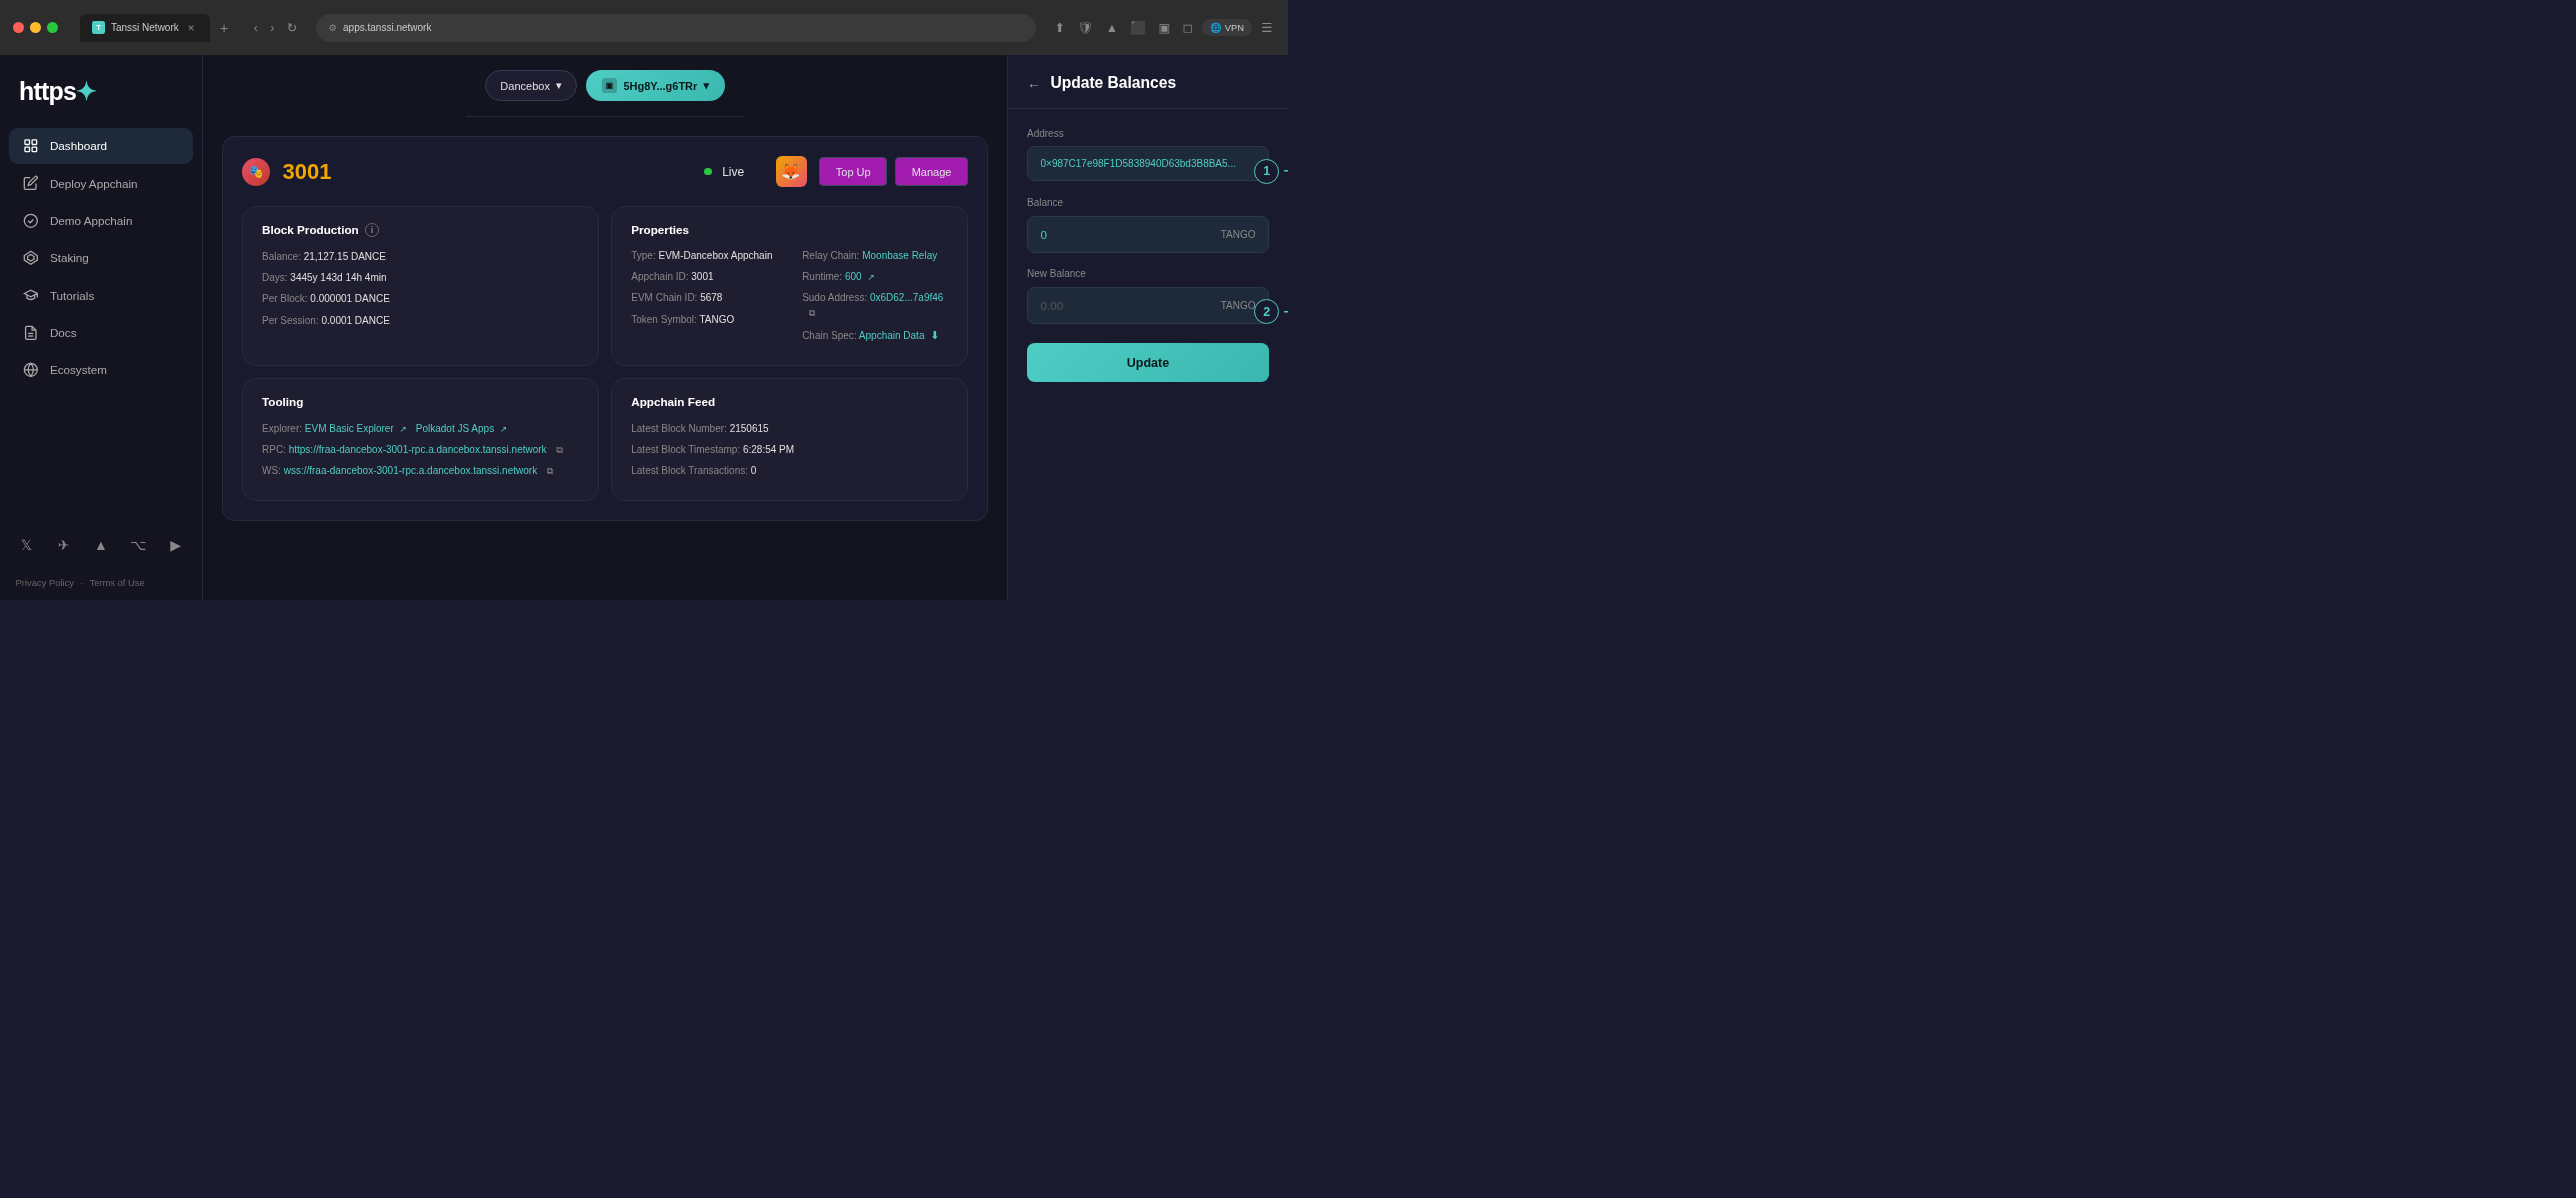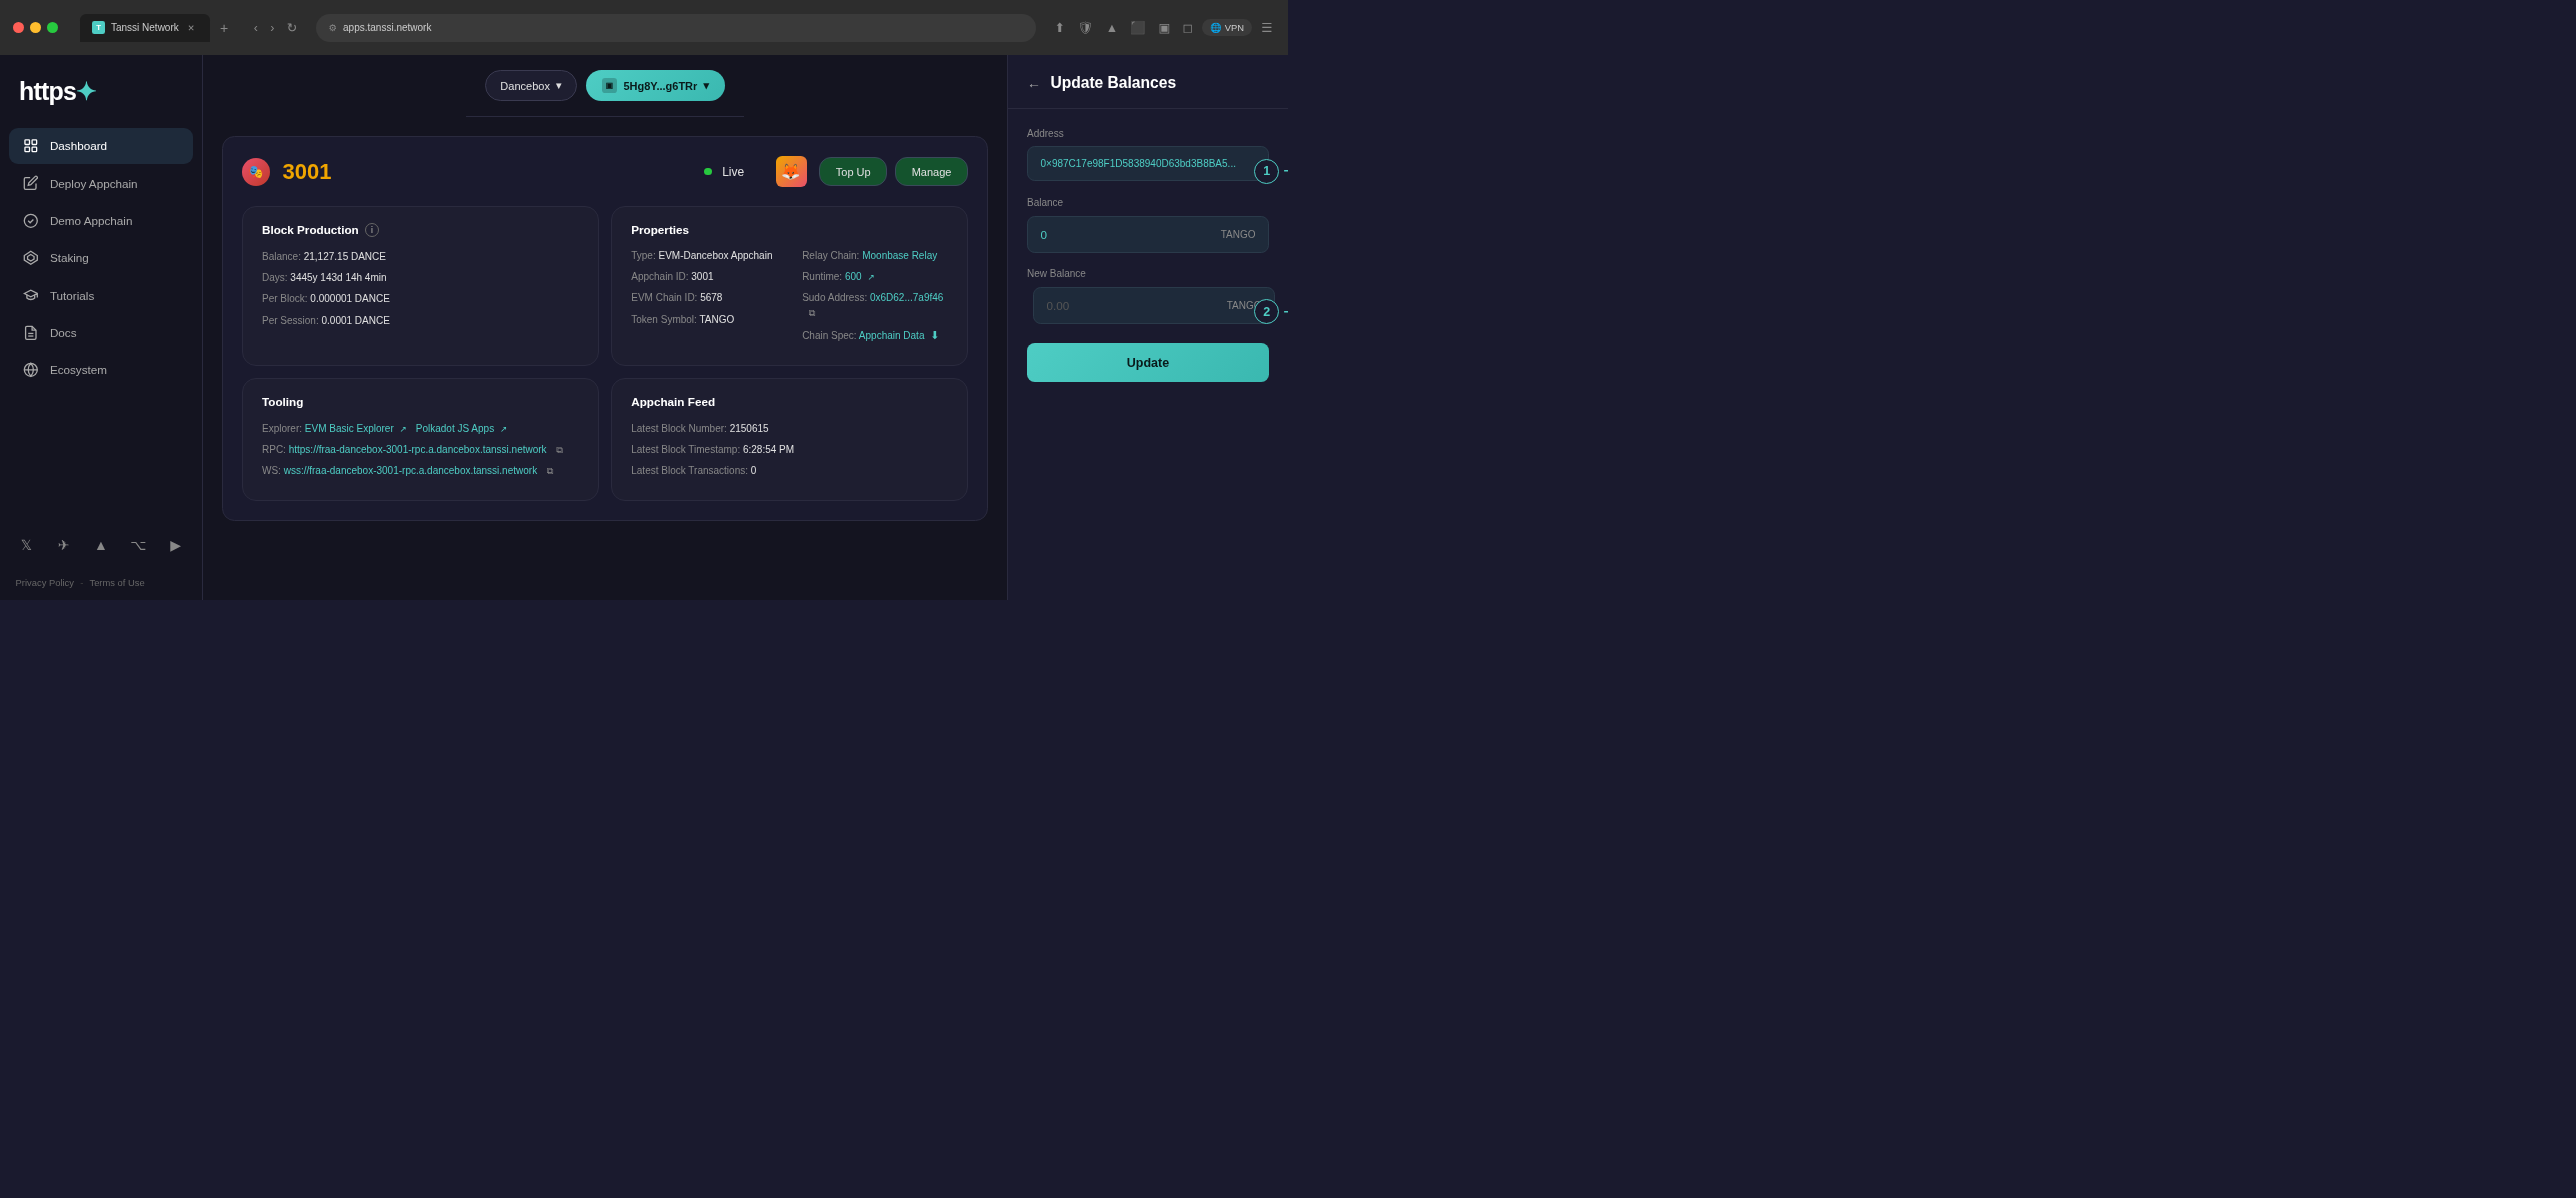--- a/index.html
+++ b/index.html
@@ -307,23 +307,23 @@
       background: linear-gradient(135deg, #f0a500, #e8506a);
       display: flex; align-items: center; justify-content: center;
       font-size: 15.6px;
       margin-left: 19px;
     }
     .appchain-actions {
       display: flex;
       gap: 7.8px;
     }
     .action-btn {
-      background: #14532d;
+      background: #a21caf;
       border: 0.8px solid #3a4a5a;
-      border-radius: 12px;
+      border-radius: 4px;
       padding: 7.8px 15.6px;
       color: #e0e0e0;
       font-size: 11px;
       cursor: pointer;
     }
 
     
     .cards-grid {
       display: grid;
       grid-template-columns: 1fr 1fr;
@@ -447,21 +447,20 @@
       border: 0.8px solid #2a3a4a;
       border-radius: 7.8px;
       padding: 11px 12.5px;
       color: #555;
       font-size: 11.7px;
       margin-bottom: 19px;
       width: 100%;
       display: flex;
       align-items: center;
       justify-content: space-between;
-      margin-left: 6px;
     }
     .update-btn {
       width: 100%;
       background: linear-gradient(135deg, #4ecdc4, #3ab8b0);
       border: none;
       border-radius: 7.8px;
       padding: 12.5px;
       color: #0a1a1a;
       font-size: 12.5px;
       font-weight: 700;

